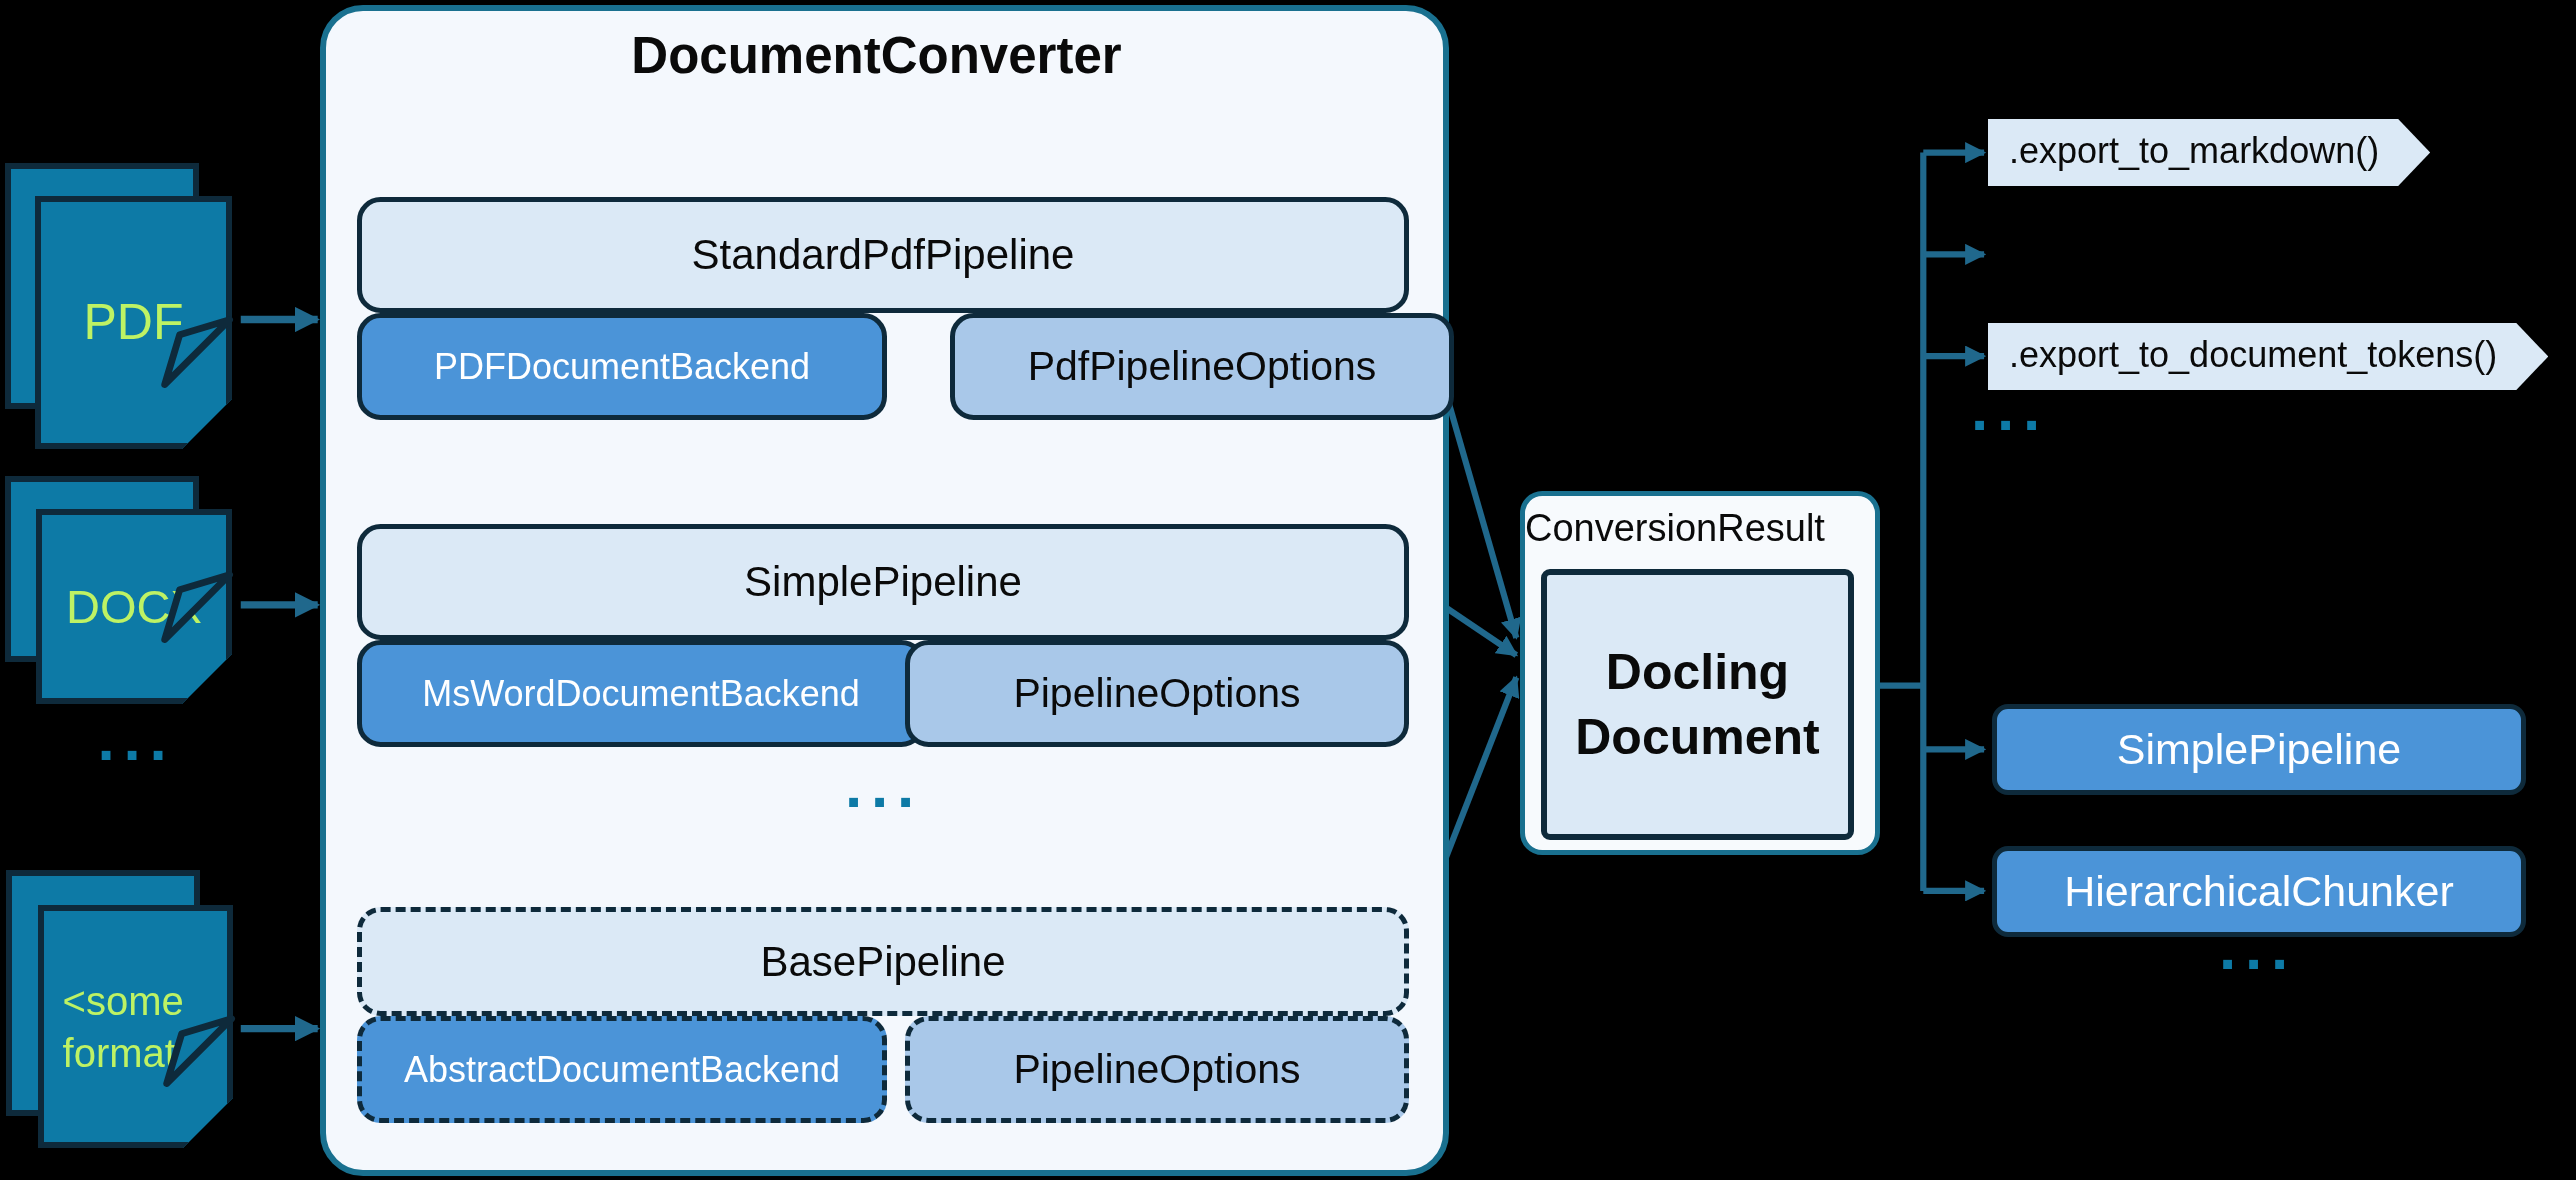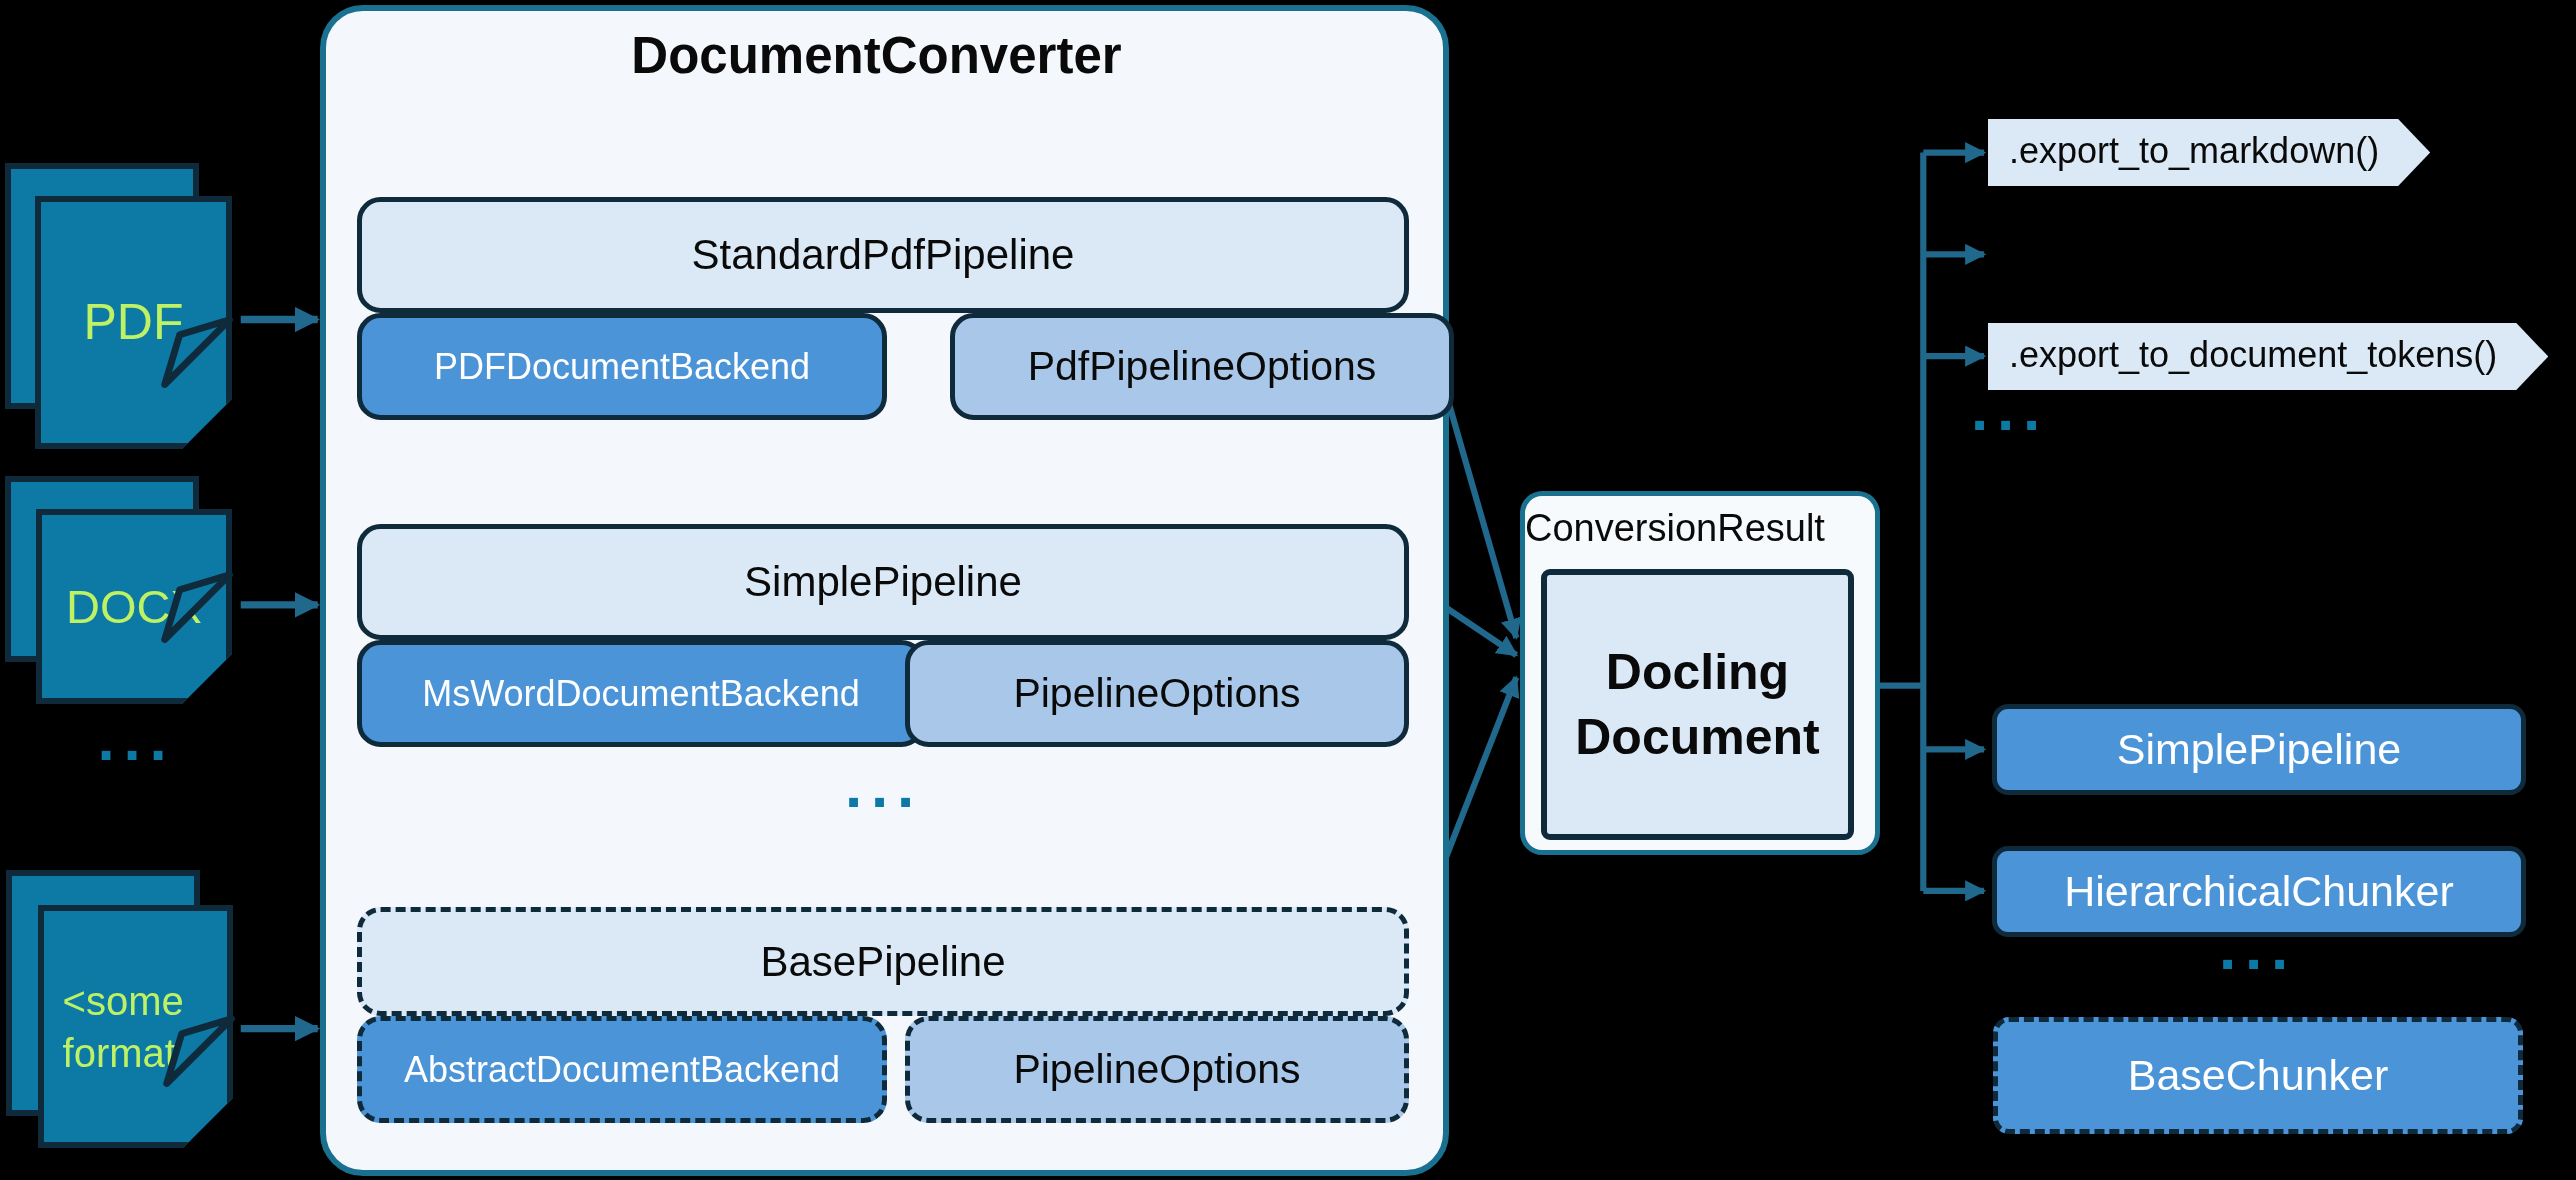--- a/index.html
+++ b/index.html
@@ -180,18 +180,15 @@
 
   <div class="chunker" style="top:704px">
     <span>SimplePipeline</span>
   </div>
   <div class="chunker" style="top:846px">
     <span>HierarchicalChunker</span>
   </div>
 
   <div class="dots" style="left:2190px;top:911px;width:136px">...</div>
 
-  <div class="chunker base">
-    <span>BaseChunker</span>
-  </div>
 
 </div>
 
 
 </body></html>

